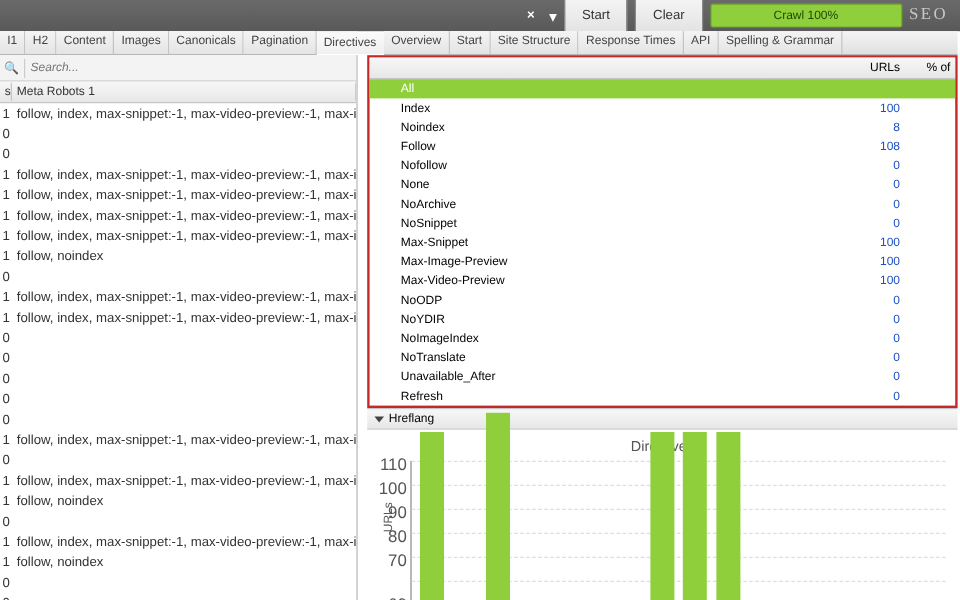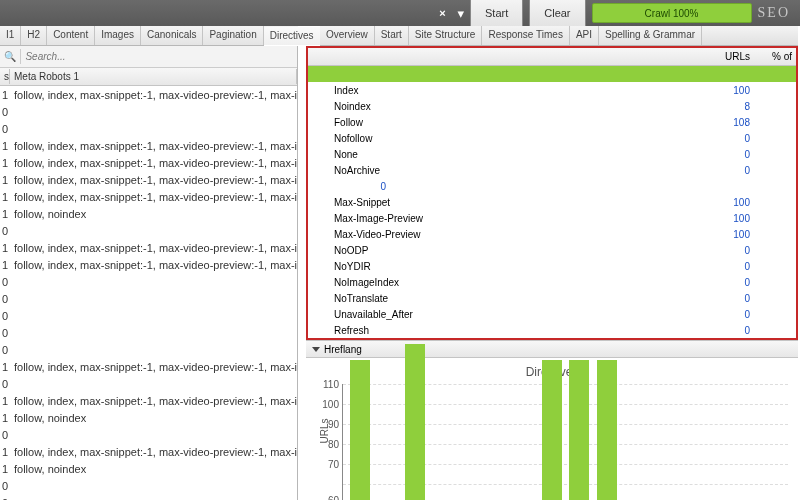--- a/index.html
+++ b/index.html
@@ -46,21 +46,21 @@
   .dir-row.sel .dr-urls { color: #fff; margin-top: 35px; }
   .dir-row .dr-pct { width: 38px; }
   .expander { display: flex; align-items: center; height: 18px; background: linear-gradient(#f7f7f7,#e7e7e7); border-top: 1px solid #c4c4c4; border-bottom: 1px solid #c4c4c4; padding-left: 6px; font-size: 10px; gap: 4px; }
   .exp-arrow { display: inline-block; width: 0; height: 0; border-left: 4px solid transparent; border-right: 4px solid transparent; border-top: 5px solid #444; }
 
   
   .chart-area { position: absolute; left: 0; right: 0; bottom: 0; top: 316px; }
   .chart-title { text-align: center; font-size: 12px; color: #555; height: 20px; line-height: 20px; }
   .chart-body { position: absolute; top: 22px; left: 36px; right: 10px; bottom: 0; border-left: 1px solid #888; }
   .ylabel { position: absolute; left: 6px; top: 50%; transform: translateY(-50%) rotate(-90deg); transform-origin: center; font-size: 10px; color: #555; }
-  .tick { position: absolute; left: -28px; font-size: 10px; color: #555; width: 24px; text-align: right; }
+  .tick { position: absolute; left: -28px; font-size: 14px; color: #555; width: 24px; text-align: right; }
   .grid { position: absolute; left: 0; right: 0; border-top: 1px dashed #ddd; }
   .bar { position: absolute; bottom: 0; width: 20px; background: #8fcf3c; }
 </style>
 </head>
 <body>
 
 <div class="topbar">
   <span class="x">×</span>
   <span class="gear">▾</span>
   <button class="tb-btn">Start</button>
@@ -203,20 +203,21 @@
 
 <div class="right-panel">
   <div class="directives-box">
     <div class="dir-header">
       <div class="dh-label"></div>
       <div class="dh-urls">URLs</div>
       <div class="dh-pct">% of</div>
     </div>
     <div id="dir-rows">
         <div class="dir-row sel">
+          <div class="dr-label">All</div>
           <div class="dr-urls">452</div>
           <div class="dr-pct"></div>
         </div>
         <div class="dir-row">
           <div class="dr-label">Index</div>
           <div class="dr-urls">100</div>
           <div class="dr-pct"></div>
         </div>
         <div class="dir-row">
           <div class="dr-label">Noindex</div>
@@ -237,20 +238,21 @@
           <div class="dr-label">None</div>
           <div class="dr-urls">0</div>
           <div class="dr-pct"></div>
         </div>
         <div class="dir-row">
           <div class="dr-label">NoArchive</div>
           <div class="dr-urls">0</div>
           <div class="dr-pct"></div>
         </div>
         <div class="dir-row">
+          <div class="dr-label">NoSnippet</div>
           <div class="dr-urls">0</div>
           <div class="dr-pct"></div>
         </div>
         <div class="dir-row">
           <div class="dr-label">Max-Snippet</div>
           <div class="dr-urls">100</div>
           <div class="dr-pct"></div>
         </div>
         <div class="dir-row">
           <div class="dr-label">Max-Image-Preview</div>

